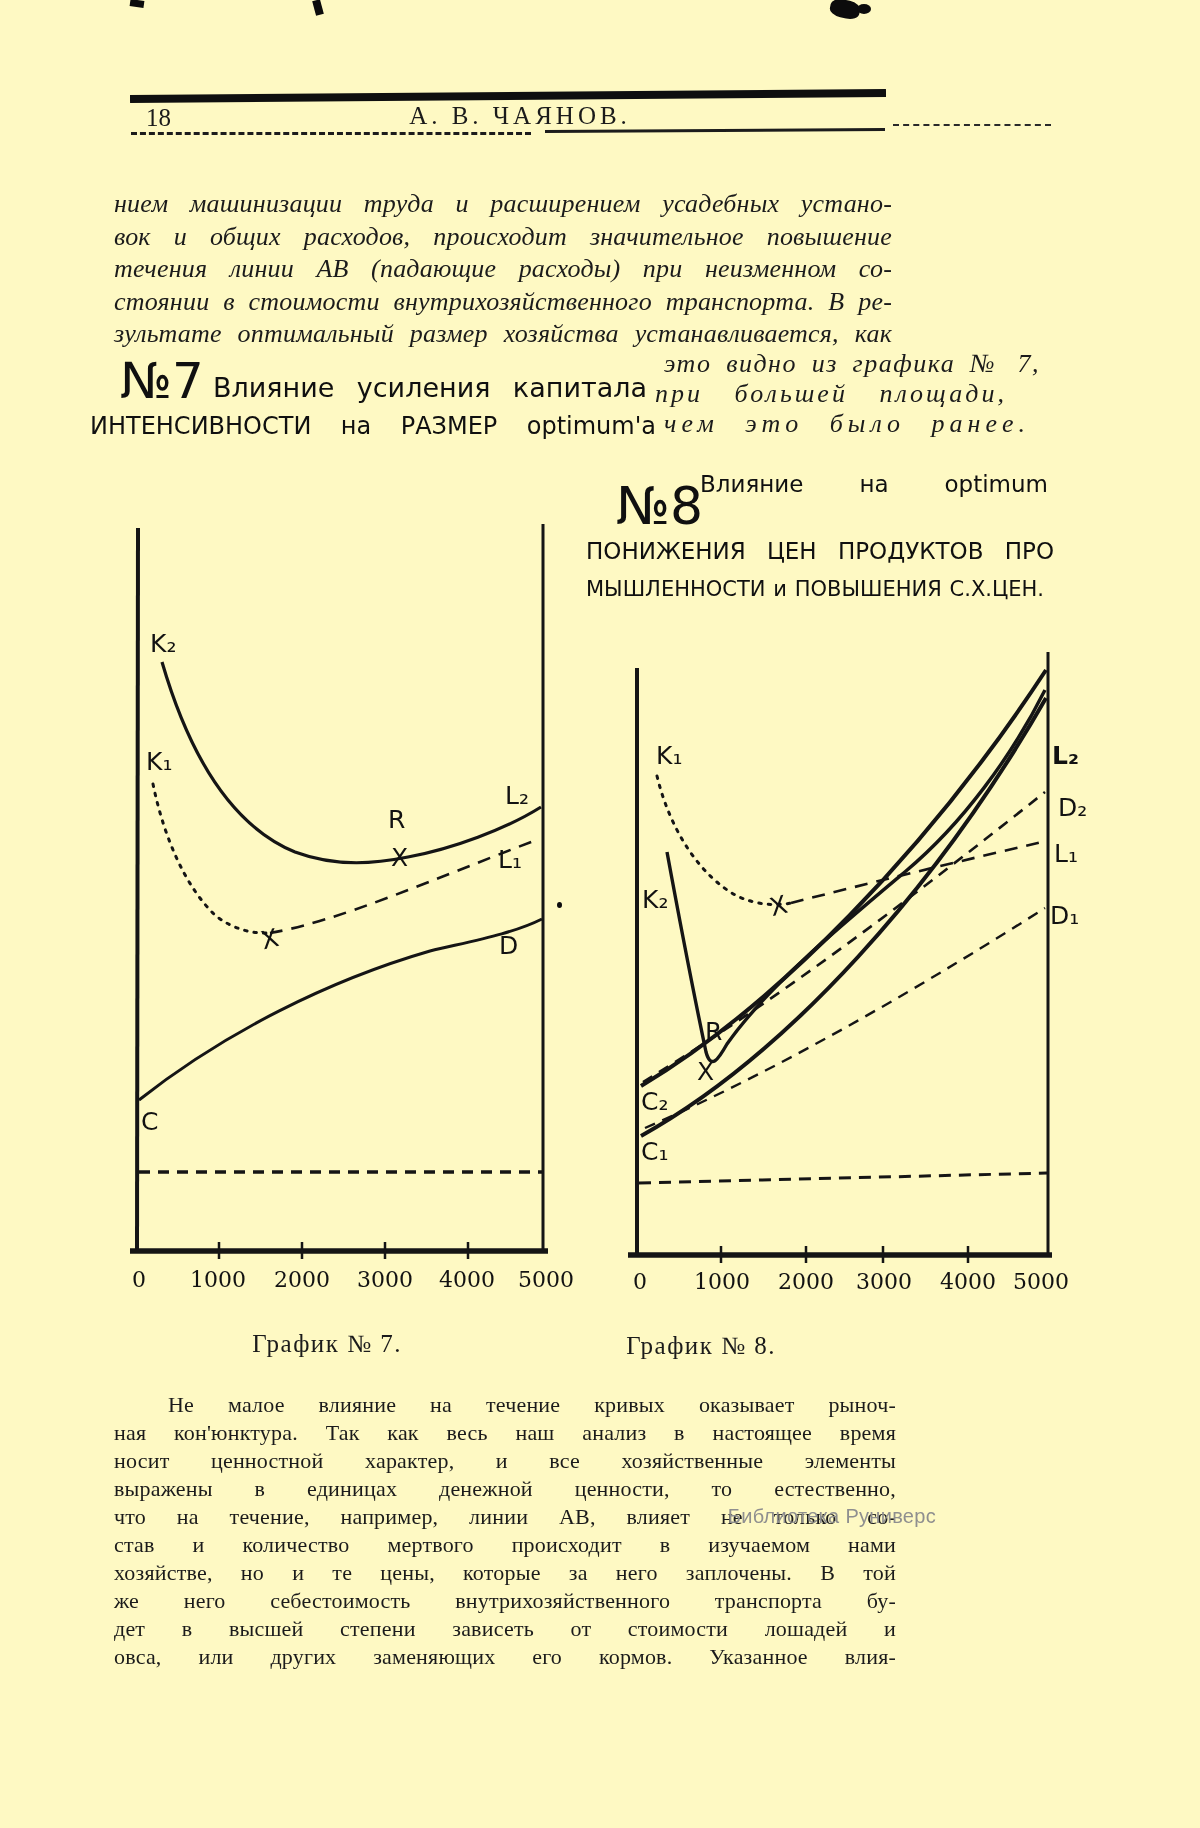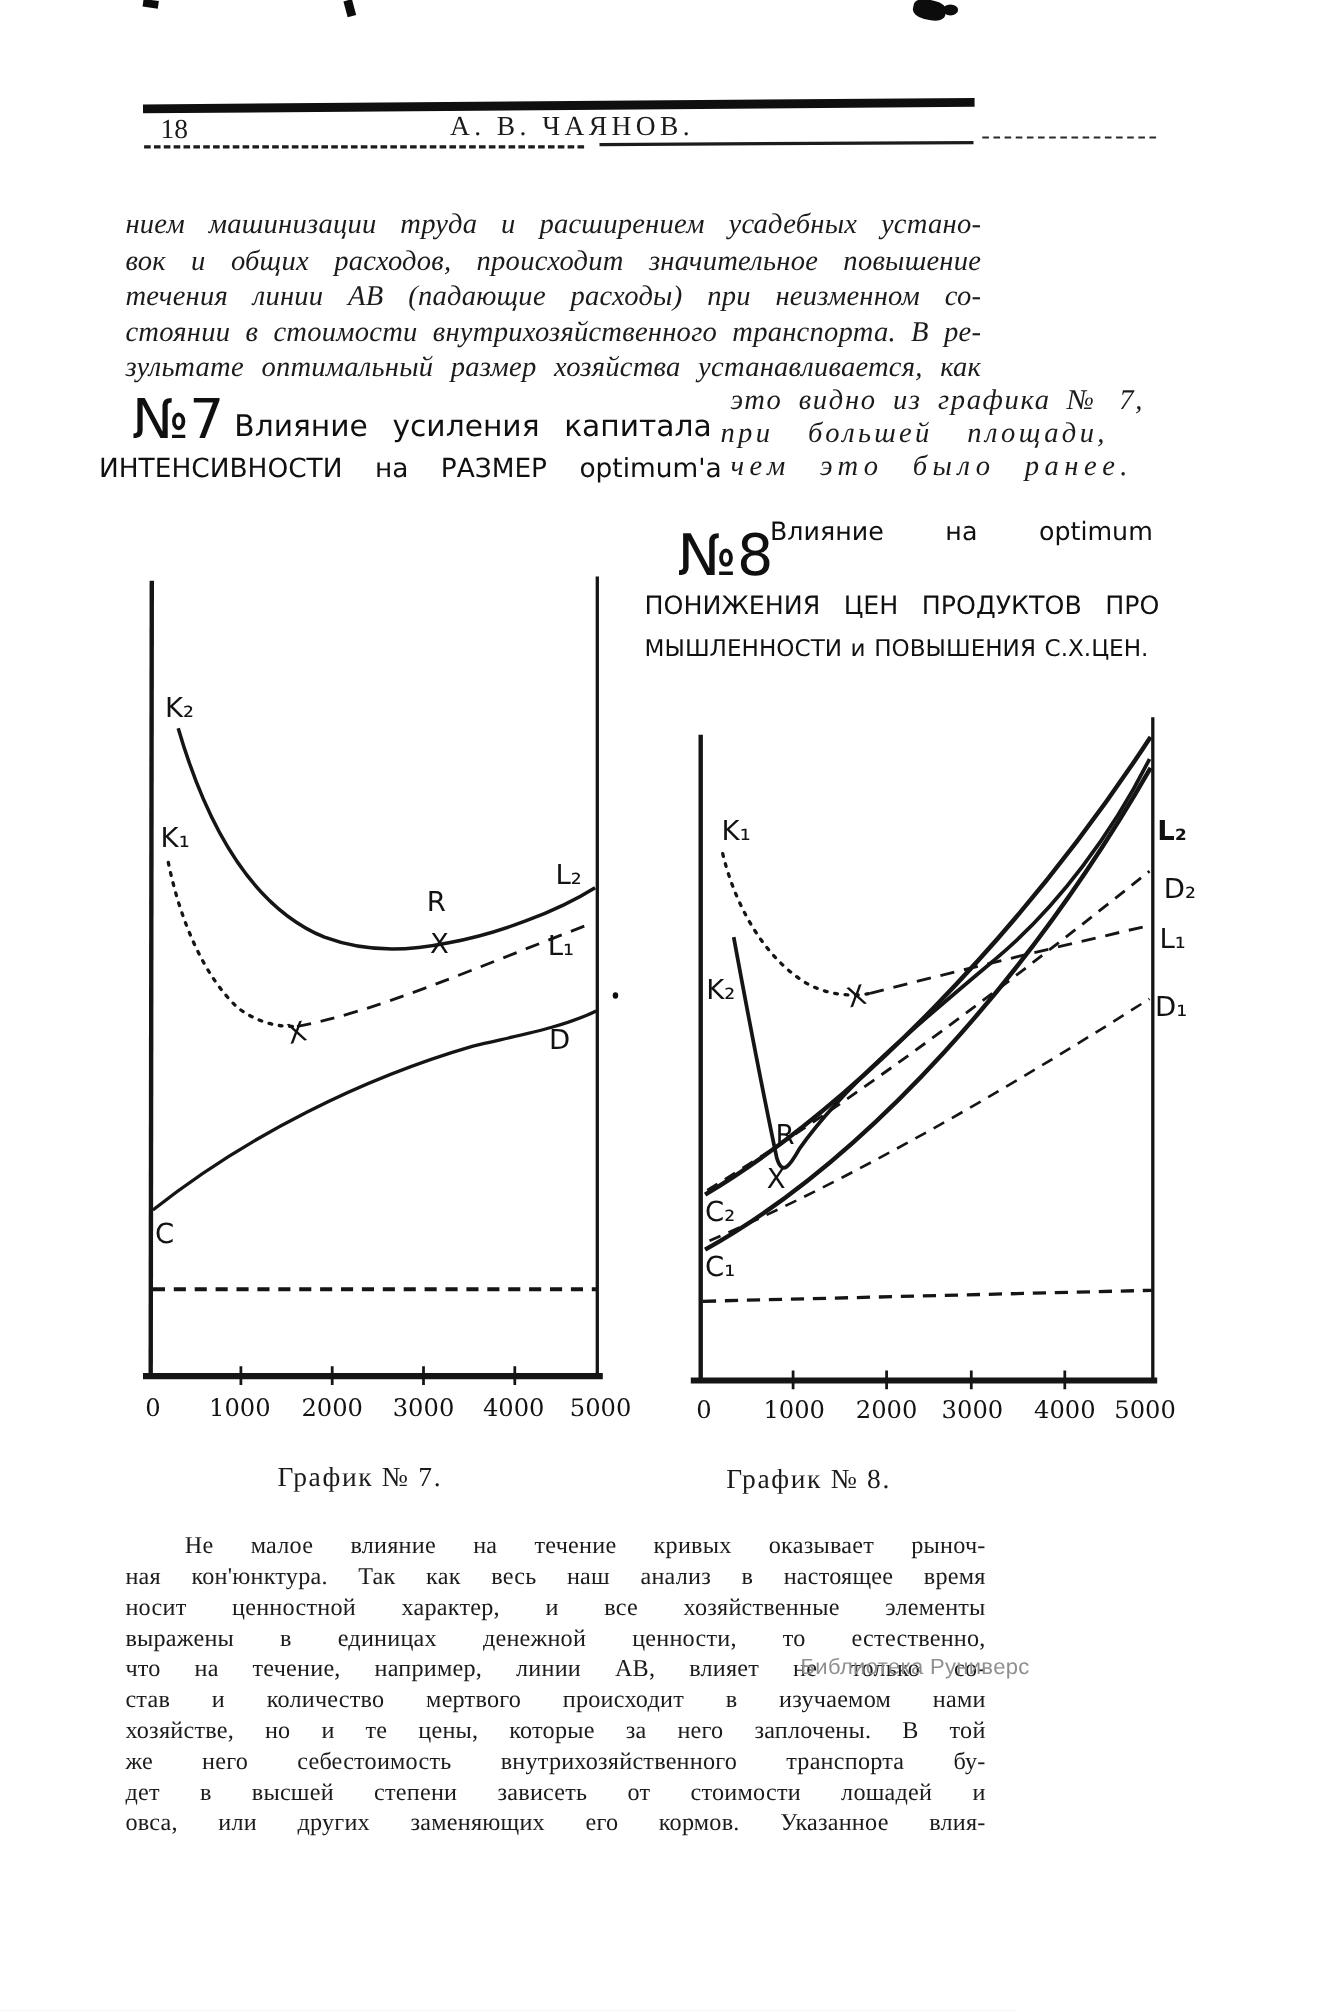--- a/index.html
+++ b/index.html
@@ -1,16 +1,16 @@
 <!DOCTYPE html>
 <html><head>
 <meta charset="utf-8">
 <style>
   html,body{margin:0;padding:0;background:#e8e8e4;}
-  .page{position:relative;width:1200px;height:1828px;margin:0 auto;background:#ffffff;
+  .page{position:relative;width:1200px;height:1828px;margin:0 auto;background:#fef9c3;
         font-family:"Liberation Serif","DejaVu Serif",serif;color:#1b1b1b;overflow:hidden;}
   .abs{position:absolute;}
   .jline{text-align:justify;text-align-last:justify;white-space:nowrap;}
   .tp{font-size:26px;line-height:32.6px;letter-spacing:.2px;font-style:italic;}
   .bp{font-size:22px;line-height:28px;letter-spacing:.2px;}
   .hand{font-family:"DejaVu Sans",sans-serif;color:#101010;}
   .figcap{font-size:25px;letter-spacing:1.5px;text-align:right;}
   .artifact{background:#0c0c0c;}
   svg .crv{fill:none;stroke:#151515;}
   svg text.cl{font-family:"DejaVu Sans",sans-serif;font-size:25px;fill:#121212;}
@@ -109,21 +109,21 @@
       <text class="tk" x="640" y="1289">0</text>
       <text class="tk" x="722" y="1289">1000</text>
       <text class="tk" x="806" y="1289">2000</text>
       <text class="tk" x="884" y="1289">3000</text>
       <text class="tk" x="968" y="1289">4000</text>
       <text class="tk" x="1041" y="1289">5000</text>
     </g>
   </svg>
 
   <div class="abs figcap" style="left:212px;top:1330px;width:190px">График № 7.</div>
-  <div class="abs figcap" style="left:615px;top:1332px;width:195px">График № 8.</div>
+  <div class="abs figcap" style="left:581px;top:1332px;width:195px">График № 8.</div>
 
   <div class="abs" style="left:114px;top:1391px;width:782px;">
     <div class="bp jline" style="margin-left:54px">Не малое влияние на течение кривых оказывает рыноч-</div>
     <div class="bp jline">ная кон'юнктура. Так как весь наш анализ в настоящее время</div>
     <div class="bp jline">носит ценностной характер, и все хозяйственные элементы</div>
     <div class="bp jline">выражены в единицах денежной ценности, то естественно,</div>
     <div class="bp jline">что на течение, например, линии АВ, влияет не только со-</div>
     <div class="bp jline">став и количество мертвого происходит в изучаемом нами</div>
     <div class="bp jline">хозяйстве, но и те цены, которые за него заплочены. В той</div>
     <div class="bp jline">же него себестоимость внутрихозяйственного транспорта бу-</div>

